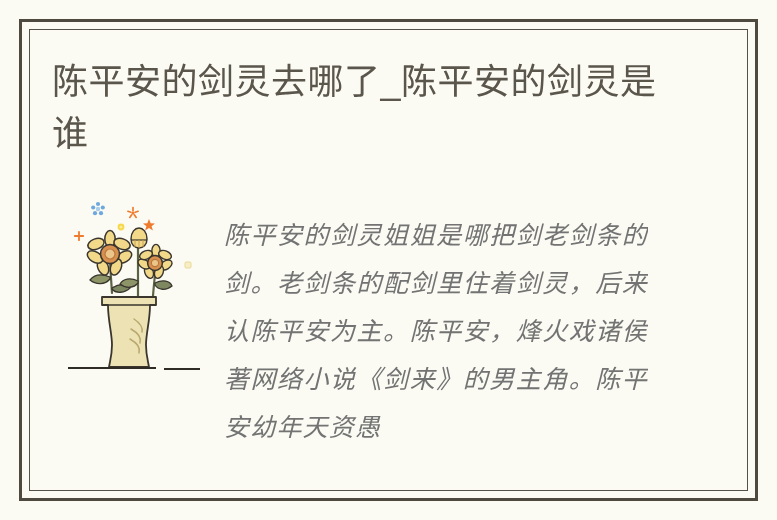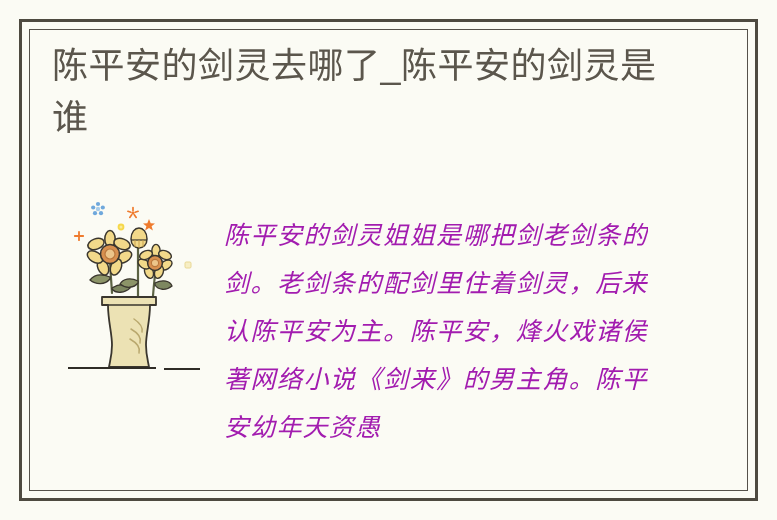--- a/index.html
+++ b/index.html
@@ -42,21 +42,21 @@
     height: 462px;
     border: 1px solid #55514a;
     box-sizing: border-box;
     pointer-events: none;
   }
 
   
   .title {
     position: absolute;
     left: 52px;
-    top: 40px;
+    top: 56px;
     width: 640px;
     margin: 0;
     font-family: "Liberation Sans", "DejaVu Sans", sans-serif;
     font-size: 36px;
     line-height: 52px;
     font-weight: 400;
     color: #5b564c;
     letter-spacing: 0.5px;
     white-space: normal;
   }
@@ -79,21 +79,21 @@
   .article-body {
     position: absolute;
     left: 224px;
     top: 212px;
     width: 424px;
     margin: 0;
     font-family: "Liberation Serif", "DejaVu Serif", serif;
     font-style: italic;
     font-size: 25px;
     line-height: 48px;
-    color: #a21caf;
+    color: #737373;
     letter-spacing: 1.2px;
     text-align: justify;
     text-justify: inter-character;
     overflow: hidden;
     max-height: 245px;
   }
 </style>
 </head>
 <body>
 

